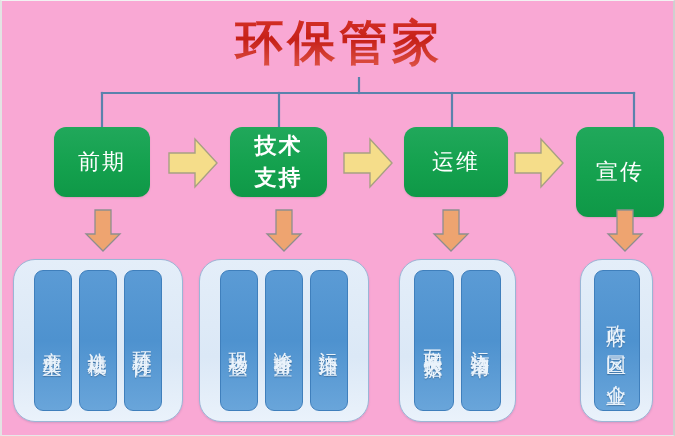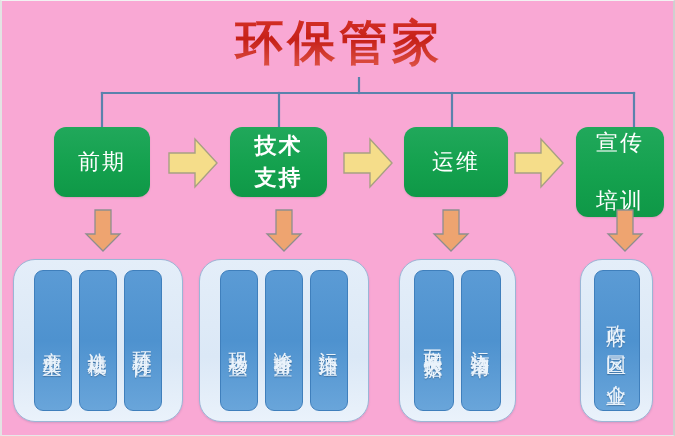--- a/index.html
+++ b/index.html
@@ -144,21 +144,20 @@
       <span>技术</span>
       <span>支持</span>
     </div>
 
     <div class="green-box" style="left:402px; top:126px; width:104px; height:70px;">
       <span>运维</span>
     </div>
 
     <div class="green-box" style="left:574px; top:126px; width:88px; height:90px;gap:26px;">
       <span>宣传</span>
-      <span>培训</span>
     </div>
 
     <svg class="yellow-arrow" style="left:163px; top:134px;" width="56" height="56" viewBox="0 0 56 56">
       <polygon points="4,18 30,18 30,4 52,28 30,52 30,38 4,38" fill="#f5dd8a" stroke="#a8a083" stroke-width="1.4"></polygon>
     </svg>
     <svg class="yellow-arrow" style="left:338px; top:134px;" width="56" height="56" viewBox="0 0 56 56">
       <polygon points="4,18 30,18 30,4 52,28 30,52 30,38 4,38" fill="#f5dd8a" stroke="#a8a083" stroke-width="1.4"></polygon>
     </svg>
     <svg class="yellow-arrow" style="left:509px; top:134px;" width="56" height="56" viewBox="0 0 56 56">
       <polygon points="4,18 30,18 30,4 52,28 30,52 30,38 4,38" fill="#f5dd8a" stroke="#a8a083" stroke-width="1.4"></polygon>

